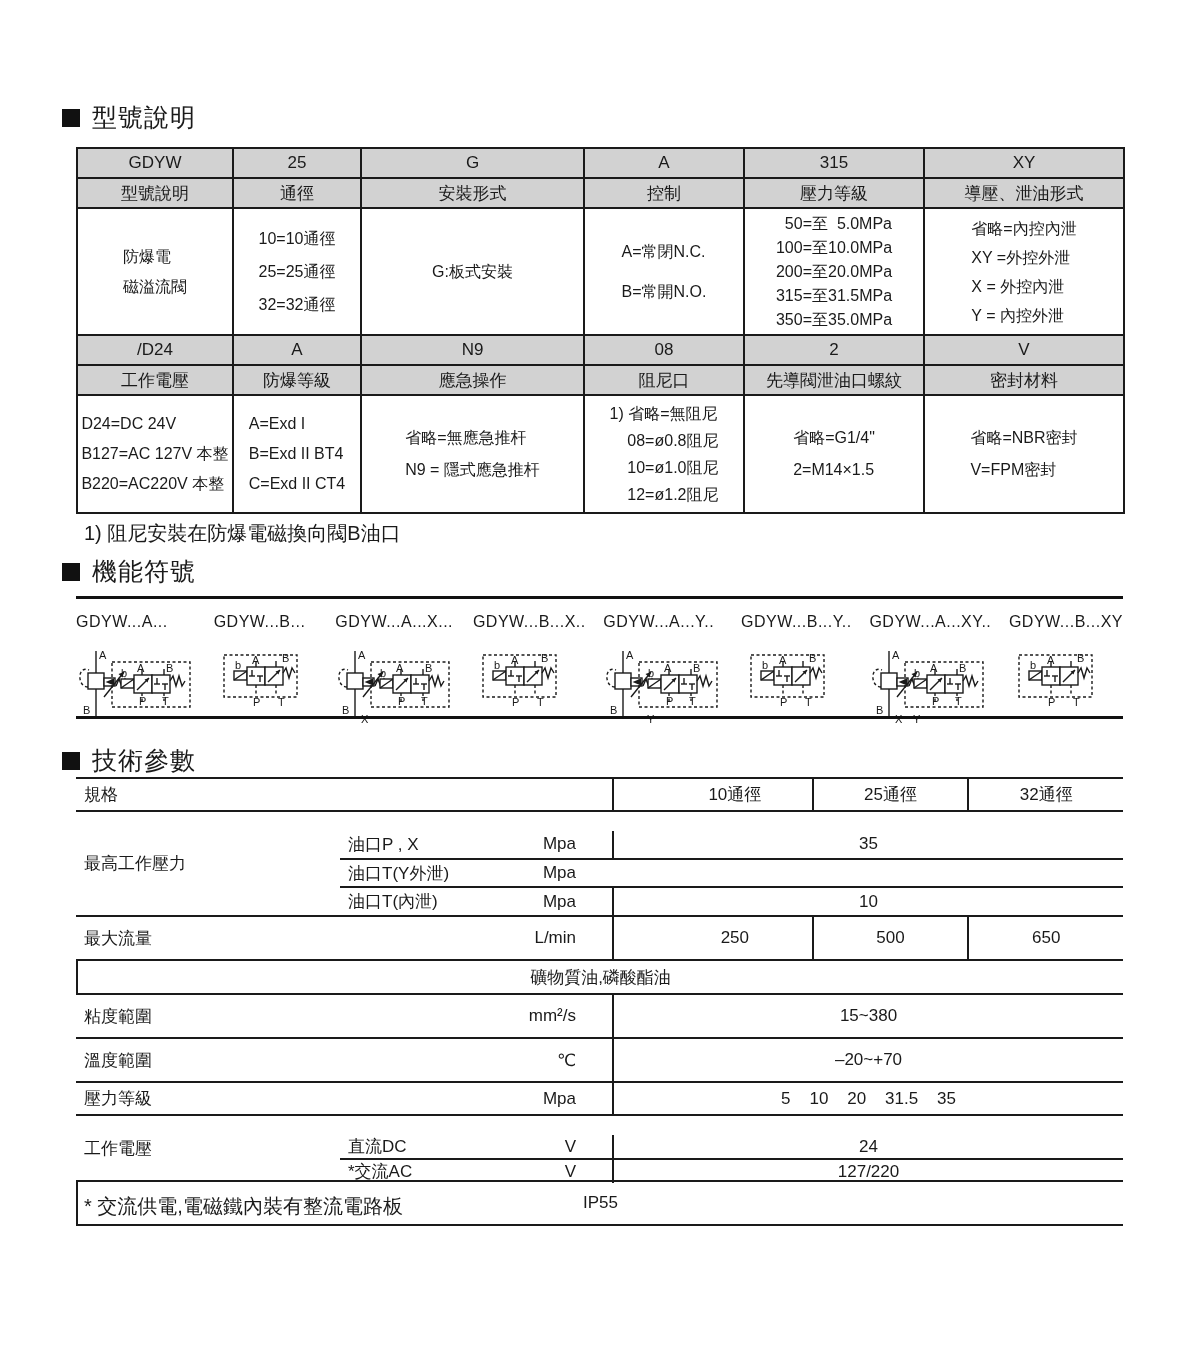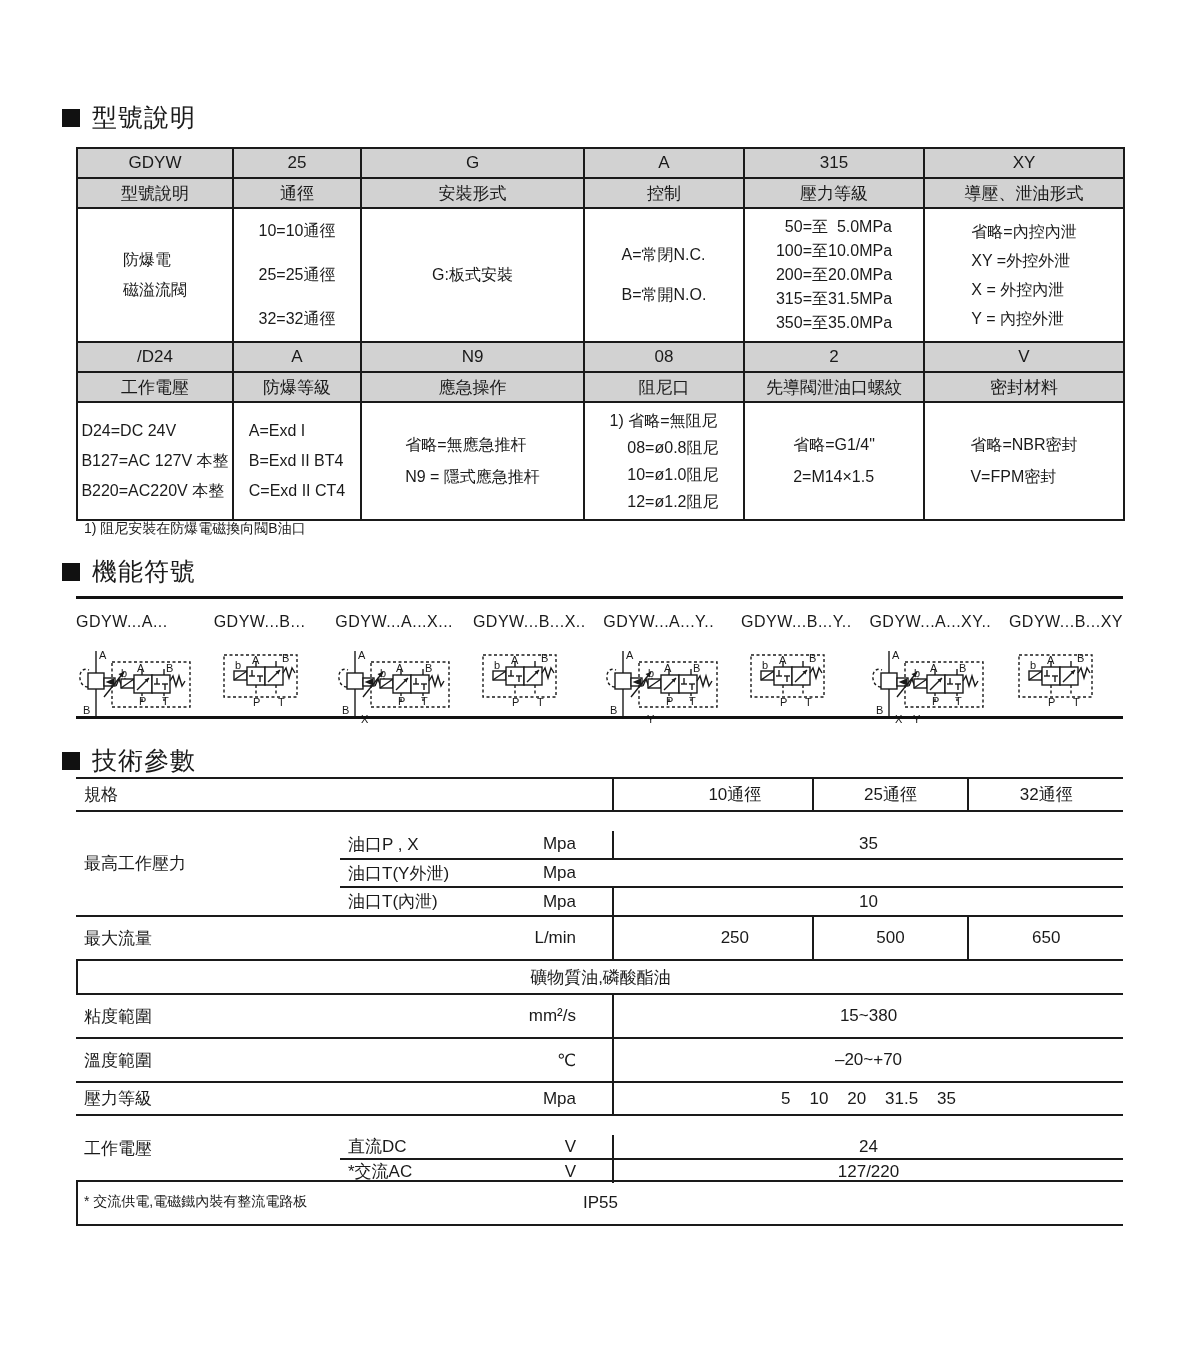--- a/index.html
+++ b/index.html
@@ -20,22 +20,22 @@
   table.t1 { position:absolute; left:76px; top:147px; width:1047px;
              border-collapse:collapse; table-layout:fixed; }
   table.t1 td { border:2px solid #1a1a1a; text-align:center; vertical-align:middle;
                 padding:0 2px; overflow:hidden; }
   tr.coder td { background:#d2d2d2; height:30px; font-size:17px; }
   tr.hdr td   { background:#d2d2d2; height:30px; font-size:17px; border-bottom-width:2.5px; }
   tr.b1 td { height:127px; font-size:16px;text-decoration:underline; }
   tr.b2 td { height:118px; font-size:16px; }
   .pre { white-space:pre; display:inline-block; text-align:left; }
   .lh24{line-height:24px}.lh27{line-height:27px}.lh29{line-height:29px}
-  .lh30{line-height:30px}.lh32{line-height:32px}.lh33{line-height:44px}.lh40{line-height:40px}
-  .fn { position:absolute; left:84px; font-size:14px; }
+  .lh30{line-height:30px}.lh32{line-height:32px}.lh33{line-height:33px}.lh40{line-height:40px}
+  .fn { position:absolute; left:84px; font-size:20px; }
   #fn1 { top:520px; } #fn2 { top:1193px; }
 
   
   .rule { position:absolute; left:76px; width:1047px; height:3px; background:#111; }
   #ruleTop { top:596px; } #ruleBottom { top:716px; }
   .symrow { position:absolute; left:76px; top:613px; width:1047px;
             display:flex; justify-content:space-between; align-items:flex-start; }
   figure.sym { margin:0; }
   .symcap { font-size:16px; letter-spacing:0.5px; margin-bottom:14px; white-space:nowrap; }
   figure.sym svg { display:block; }

